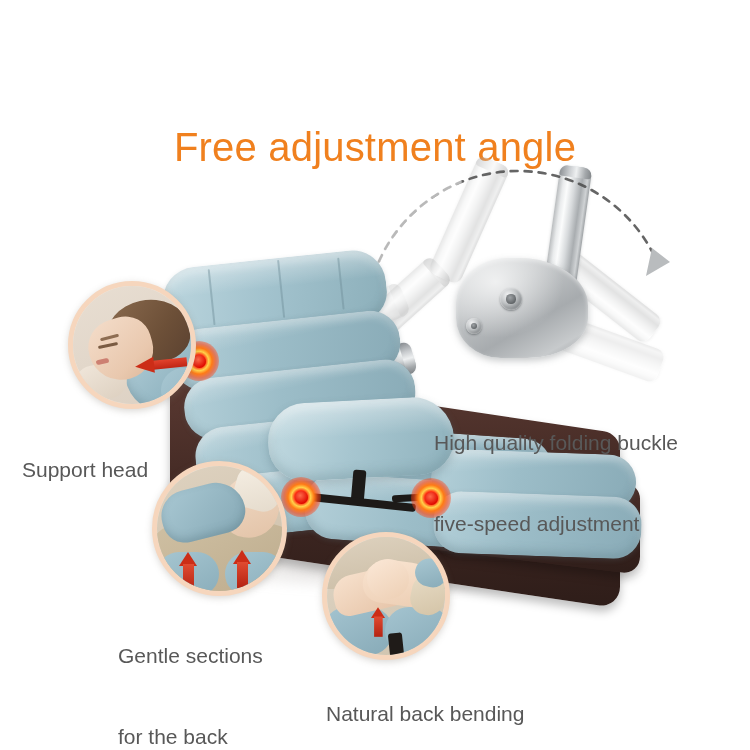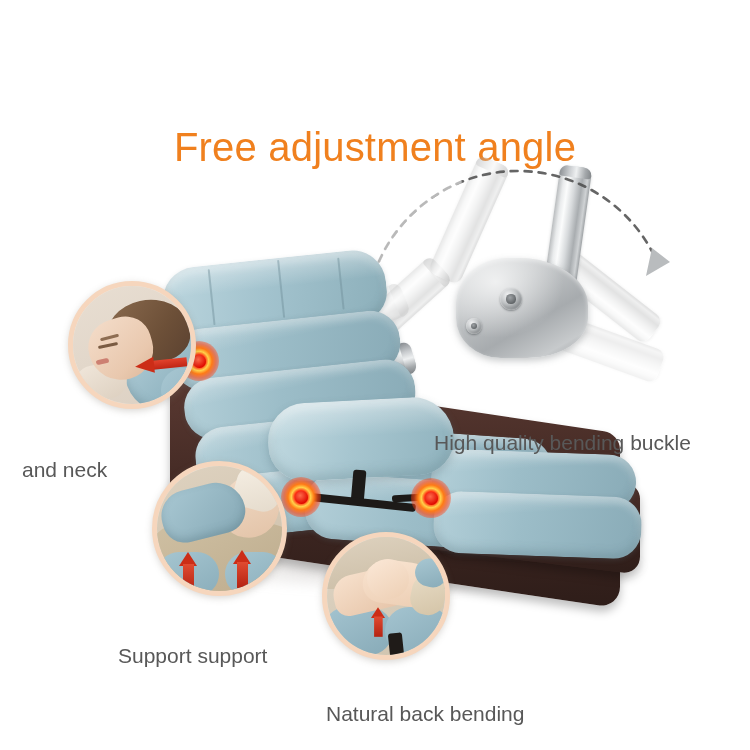--- a/index.html
+++ b/index.html
@@ -489,28 +489,30 @@
         <div class="arrow-up" id="b3-arrow">
           <div class="head"></div>
           <div class="shaft"></div>
         </div>
       </div>
     </div>
 
   </div>
 
   <div class="caption" id="cap-head">
-    <div>and neck</div>
+    <div>Support head</div>
   </div>
 
   <div class="caption" id="cap-buckle">
-    <div>High quality bending buckle</div>
+    <div>High quality folding buckle</div>
+    <div>five-speed adjustment</div>
   </div>
 
   <div class="caption" id="cap-back">
-    <div>Support support</div>
+    <div>Gentle sections</div>
+    <div>for the back</div>
   </div>
 
   <div class="caption" id="cap-knee">
     <div>Natural back bending</div>
   </div>
 
 </div>
 
 </body></html>

